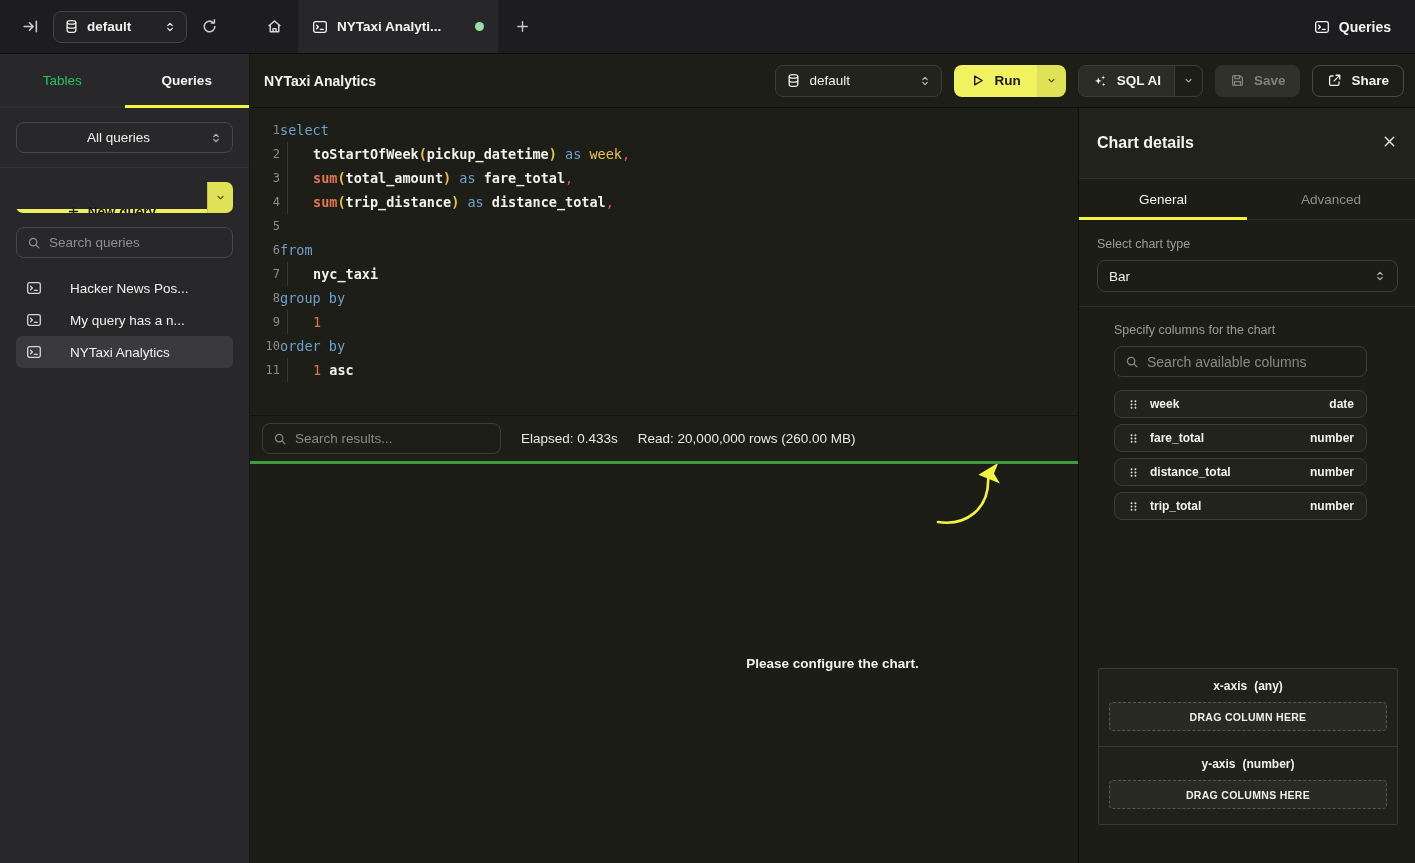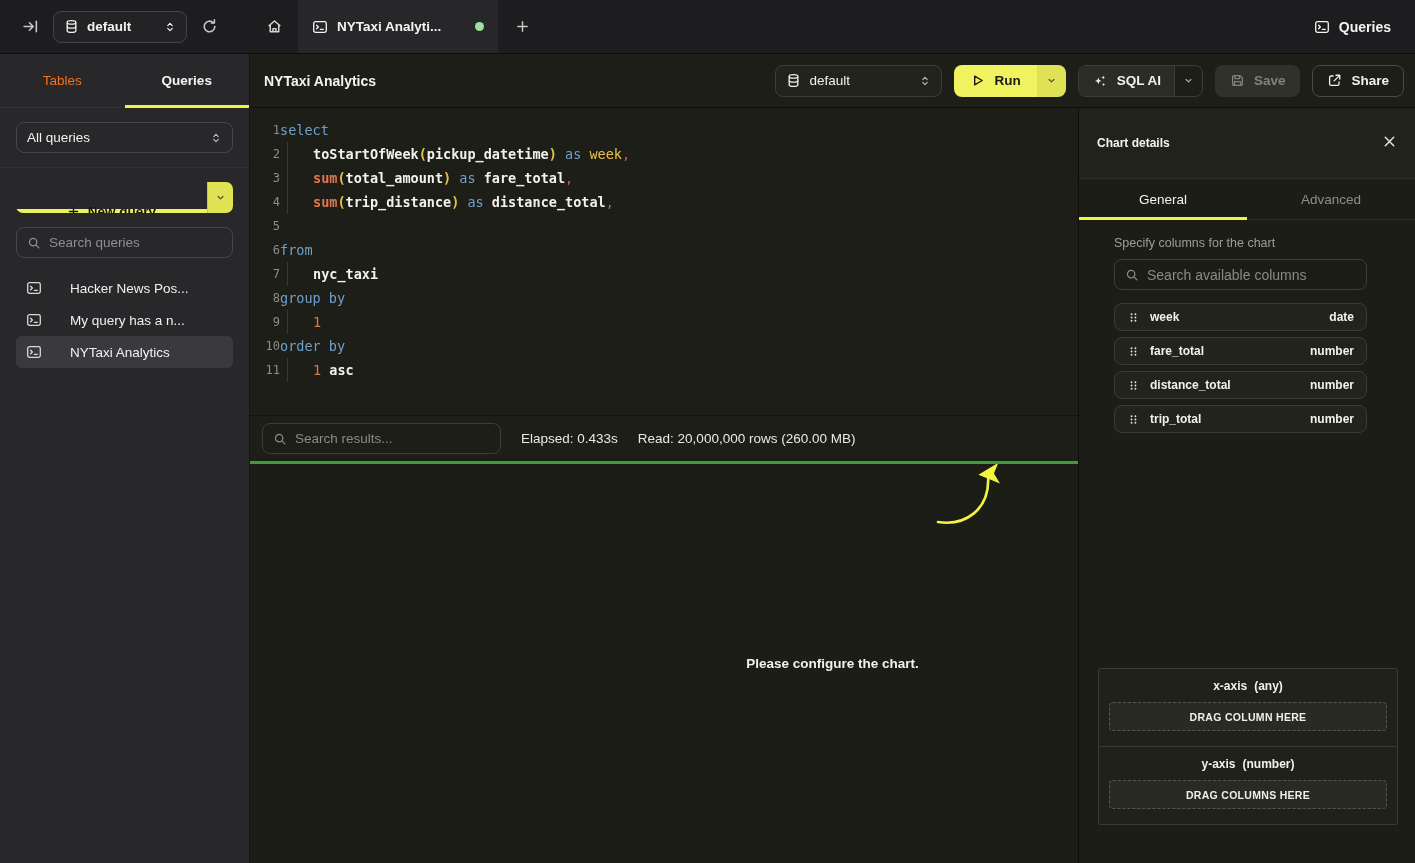--- a/index.html
+++ b/index.html
@@ -24,27 +24,27 @@
   .query-tab .lbl { flex:1; text-align:left; white-space:nowrap; overflow:hidden; }
   .dot { width:9px; height:9px; border-radius:50%; background:#9ADFA6; flex:none; }
   .plus-btn { width:48px; display:flex; align-items:center; justify-content:center; color:#C9C9C7; background:none; border:none; font-size:18px; cursor:pointer; }
   .topbar-right { margin-left:auto; display:flex; align-items:center; padding-right:24px; }
   .queries-btn { display:flex; align-items:center; gap:9px; background:none; border:none; color:#F4F4F2; font-size:14px; font-weight:600; cursor:pointer; }
 
   
   .sidebar { position:absolute; left:0; top:54px; width:250px; bottom:0; background:#28282A;
              border-right:1px solid rgba(0,0,0,.45); z-index:8; display:flex; flex-direction:column; }
   .sb-tabs { height:54px; display:flex; border-bottom:1px solid #323235; flex:none; }
-  .sb-tab { flex:1; background:none; border:none; font-size:13.5px; color:#f97316; cursor:pointer; position:relative; }
+  .sb-tab { flex:1; background:none; border:none; font-size:13.5px; color:#22c55e; cursor:pointer; position:relative; }
   .sb-tab.active { color:#F4F4F2; font-weight:600; }
   .sb-tab.active::after { content:""; position:absolute; left:0; right:0; bottom:-1px; height:3px; background:#F2F43E; }
   .sb-body { padding:14px 16px; }
   .sb-select { width:100%; height:31px; background:transparent; border:1px solid #47474B; border-radius:8px;
                display:flex; align-items:center; padding:0 10px; color:#F2F2F0; font-size:13.5px; cursor:pointer; }
-  .sb-select .grow { flex:1; text-align:left; }
+  .sb-select .grow { flex:1; text-align:center; }
   .sb-divider { height:1px; background:#323235; margin:14px -16px; }
   .newq { width:100%; height:31px; border-radius:7px; overflow:hidden; display:flex; cursor:pointer; border:none; padding:0; background:none; }
   .newq-main { flex:1; background:#EFF15C; display:flex; align-items:center; justify-content:center; gap:8px;
                color:#17170F; font-size:13.5px; font-weight:600;margin-top:27px; }
   .newq-chev { width:26px; background:#E0E355; display:flex; align-items:center; justify-content:center; color:#55551F; border-left:1px solid rgba(0,0,0,.12); }
   .sb-search { margin-top:14px; height:31px; border:1px solid #47474B; border-radius:8px; display:flex; align-items:center; gap:8px; padding:0 10px; color:#8F8F93; }
   .sb-search input { flex:1; background:transparent; border:none; color:#F2F2F0; font-size:13.5px; width:100%; }
   .sb-search input::placeholder { color:#8F8F93; }
   .q-list { margin-top:14px; display:flex; flex-direction:column; gap:0; }
   .q-item { height:32px; display:flex; align-items:center; gap:28px; padding:0 10px; border-radius:6px;
@@ -106,21 +106,21 @@
 
   
   .chart-area { position:relative; height:399px; background:#1D1D18; display:flex; align-items:center; justify-content:center; }
   .chart-msg { font-size:13.5px; font-weight:700; color:#F2F2ED; }
   .cfg-arrow { position:absolute; left:662px; top:0; }
 
   
   .panel { position:absolute; left:1078px; top:108px; right:0; bottom:0; background:#1D1D18;
            border-left:1px solid rgba(0,0,0,.5); z-index:9; }
   .panel-header { height:71px; background:#22221D; display:flex; align-items:center; padding:0 18px; border-bottom:1px solid #2E2E28; }
-  .panel-title { font-size:12px; font-weight:700; color:#F4F4EF; }
+  .panel-title { font-size:16px; font-weight:700; color:#F4F4EF; }
   .panel-close { margin-left:auto; background:none; border:none; color:#E8E8E2; cursor:pointer; }
   .panel-tabs { height:41px; display:flex; border-bottom:1px solid #2E2E28; }
   .p-tab { flex:1; background:none; border:none; font-size:13.5px; color:#8F8F88; cursor:pointer; position:relative; }
   .p-tab.active { color:#F4F4EF; font-weight:500; }
   .p-tab.active::after { content:""; position:absolute; left:0; right:0; bottom:-1px; height:3px; background:#F2F43E; }
   .sec-label { font-size:12.5px; color:#9D9D96; }
   .sec-type { padding:17px 17px 14px 18px; border-bottom:1px solid #2E2E28; }
   .type-select { margin-top:9px; width:100%; height:32px; border:1px solid #3E3E38; border-radius:8px; background:transparent;
                  display:flex; align-items:center; padding:0 11px; color:#F2F2EC; font-size:13.5px; cursor:pointer; }
   .type-select .grow { flex:1; text-align:left; }
@@ -461,20 +461,31 @@
         <svg width="15" height="15" viewBox="0 0 16 16" fill="none" stroke="currentColor" stroke-width="1.5" stroke-linecap="round">
             <path d="M3.5 3.5l9 9M12.5 3.5l-9 9"></path>
           </svg>
       </span>
     </button>
   </div>
   <div class="panel-tabs">
     <button class="p-tab active">General</button>
     <button class="p-tab">Advanced</button>
   </div>
+  <div class="sec-type">
+    <div class="sec-label">Select chart type</div>
+    <div class="type-select">
+      <span class="grow">Bar</span>
+      <span class="ico">
+        <svg width="12" height="12" viewBox="0 0 16 16" fill="none" stroke="#B9B9B3" stroke-width="1.6" stroke-linecap="round" stroke-linejoin="round">
+            <path d="M5 6.2 8 3.2l3 3M5 9.8l3 3 3-3"></path>
+          </svg>
+      </span>
+    </div>
+  </div>
   <div class="sec-cols">
     <div class="sec-label">Specify columns for the chart</div>
     <div class="col-search">
       <span class="ico">
         <svg width="14" height="14" viewBox="0 0 16 16" fill="none" stroke="currentColor" stroke-width="1.4" stroke-linecap="round">
             <circle cx="7" cy="7" r="4.2"></circle>
             <path d="M10.2 10.2 13.6 13.6"></path>
           </svg>
       </span>
       <input placeholder="Search available columns" style="">

